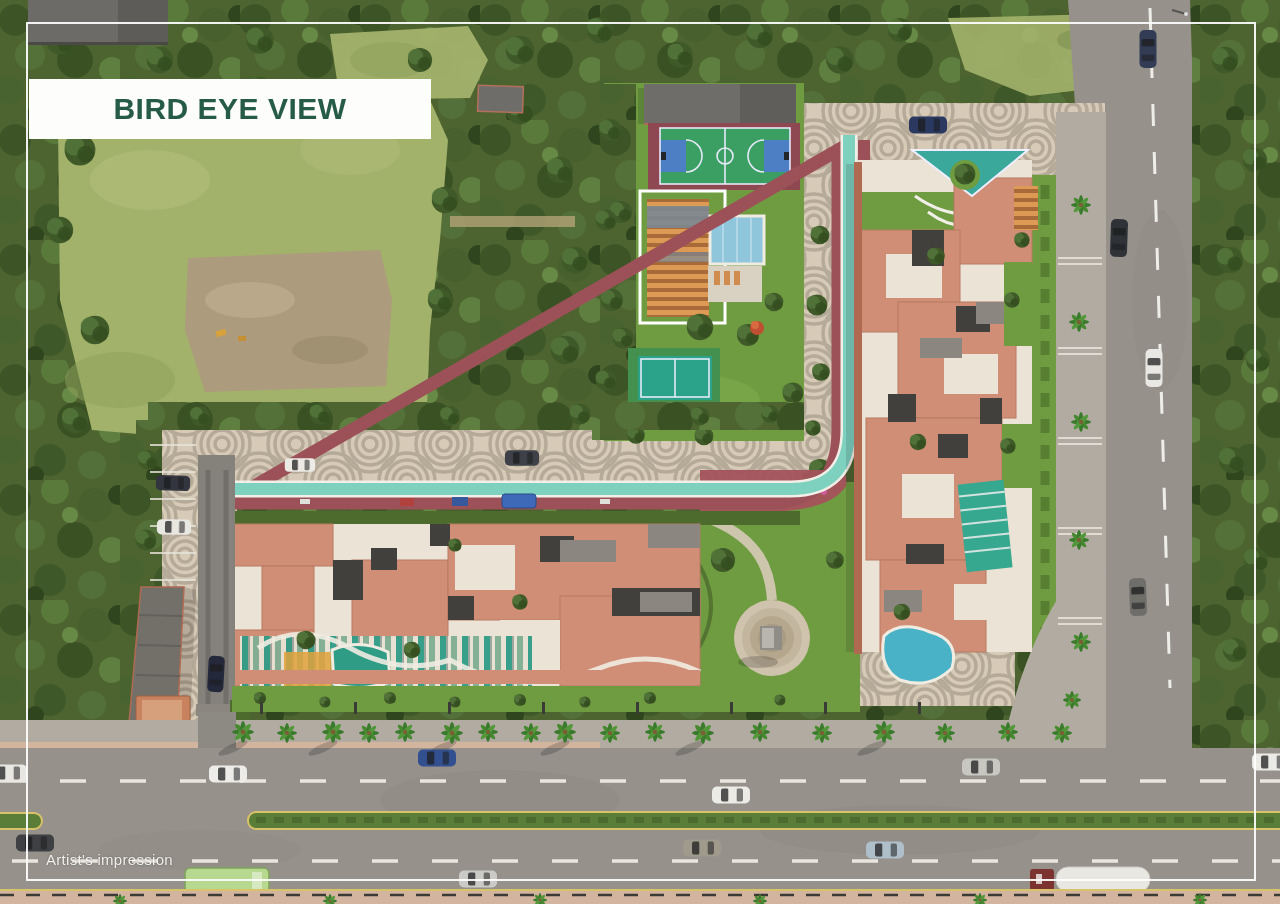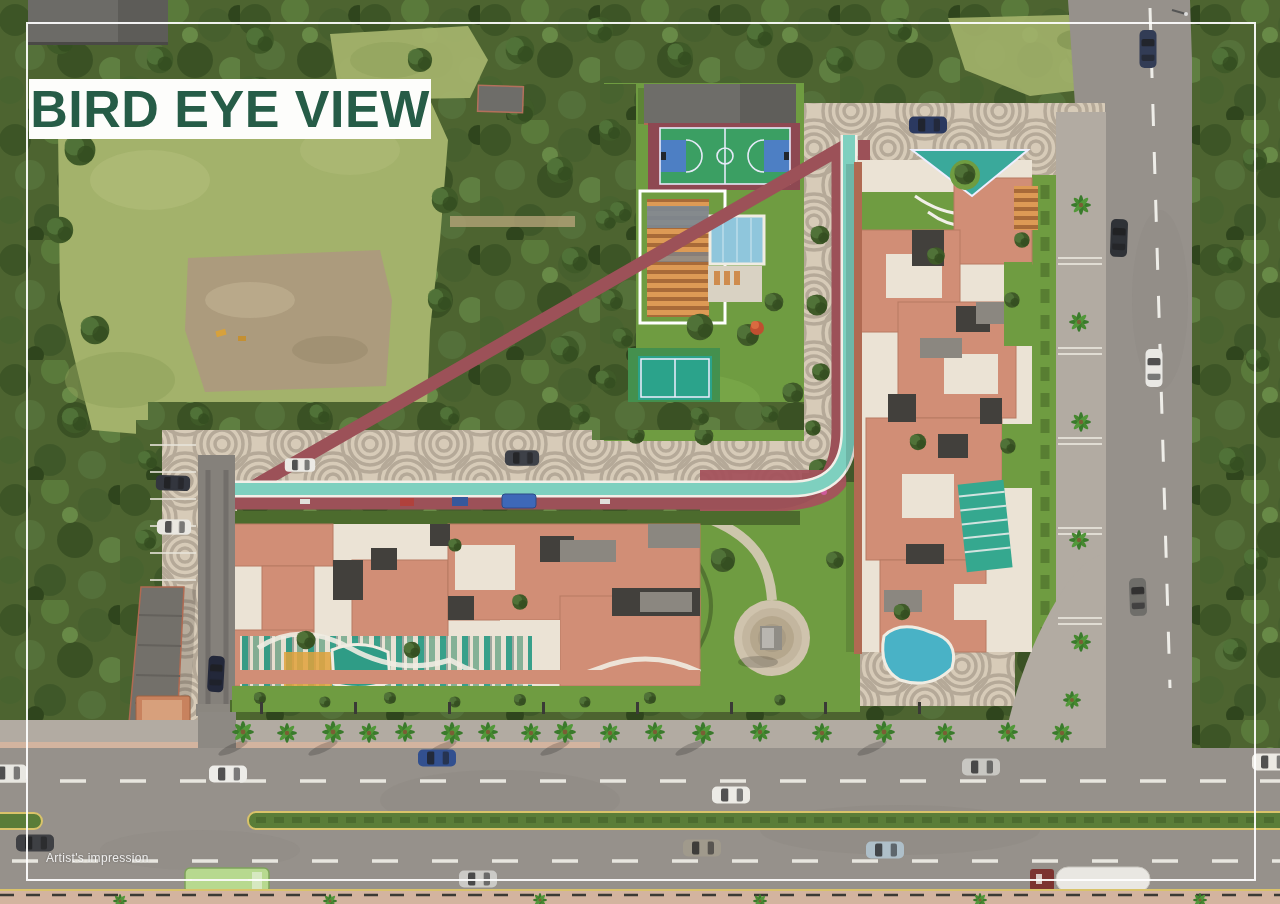--- a/index.html
+++ b/index.html
@@ -1,21 +1,21 @@
 <!DOCTYPE html>
 <html style="--title-green: #265c47; --trees-base: #4d6430; --field: #a3b26b; --dirt: #ac9b7d; --asphalt: #96918b; --sidewalk: #b2aba2; --plaza: #d7cbb8; --plaza-ring: #a99e8e; --terracotta: #d18e76; --terracotta-edge: #b06a52; --cream: #ebe3d5; --dark-roof: #42403c; --gray-roof: #8b8780; --track-teal: #7ed0bf; --path-maroon: #9c5158; --lawn: #6f9c41; --hedge: #4c6b2d; --pool-blue: #8fc6dc; --court-green: #3b9f63; --court-blue: #4d7fc4; --court-maroon: #8e4852; --wood-orange: #cf8c4e; --curb-yellow: #d9c36a; --pink-walk: #d3b49f;"><head>
 <meta charset="utf-8">
 <style>
   html,body{margin:0;padding:0;background:#222;}
   .page{position:relative;width:1280px;height:904px;overflow:hidden;background:#4d6430;font-family:"Liberation Sans",sans-serif;}
   .scene{position:absolute;left:0;top:0;width:1280px;height:904px;display:block;}
   .frame{position:absolute;left:26px;top:22px;width:1226px;height:855px;border:2px solid rgba(255,255,255,.92);pointer-events:none;}
   .banner{position:absolute;left:29px;top:79px;width:402px;height:60px;background:#fdfdfb;display:flex;align-items:center;justify-content:center;}
-  .banner h1{margin:0;font-size:52px;font-weight:700;letter-spacing:.5px;color:var(--title-green,#265c47);white-space:nowrap;}
-  .caption{position:absolute;left:46px;top:851px;font-size:12px;letter-spacing:.3px;color:rgba(255,255,255,.88);text-shadow:0 0 2px rgba(0,0,0,.35);}
+  .banner h1{margin:0;font-size:30px;font-weight:700;letter-spacing:.5px;color:var(--title-green,#265c47);white-space:nowrap;}
+  .caption{position:absolute;left:46px;top:851px;font-size:15px;letter-spacing:.3px;color:rgba(255,255,255,.88);text-shadow:0 0 2px rgba(0,0,0,.35);}
 </style>
 </head>
 <body>
 
 <div class="page">
 
 <svg class="scene" viewBox="0 0 1280 904" xmlns="http://www.w3.org/2000/svg">
 <defs>
   <pattern id="trees" width="120" height="120" patternUnits="userSpaceOnUse">
     <rect width="120" height="120" style="fill:var(--trees-base,#4d6430)"></rect>

